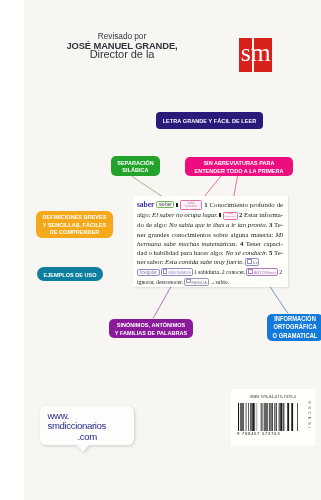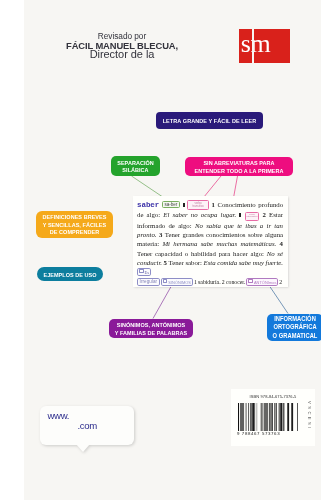--- a/index.html
+++ b/index.html
@@ -14,21 +14,21 @@
         background:#f7f6f3;overflow:hidden;margin-left:24px;}
 
   
   .hdr{position:absolute;left:28px;top:32px;width:140px;text-align:center;
        color:#33333c;font-family:"Liberation Sans",sans-serif;}
   .hdr .l1{font-size:8.3px;letter-spacing:-.05px;line-height:8.6px;font-weight:normal;}
   .hdr .l2{font-size:9.4px;font-weight:bold;line-height:9.1px;letter-spacing:-.12px;}
   .hdr .l3{font-size:11px;font-weight:normal;line-height:8.7px;letter-spacing:-.05px;}
   .hdr .l4{font-size:8.1px;font-weight:bold;line-height:8.7px;letter-spacing:-.05px;}
 
-  .smlogo{position:absolute;left:215px;top:29px;width:51px;height:34px;
+  .smlogo{position:absolute;left:215px;top:38px;width:33px;height:34px;
           background:#d9211b;text-decoration:underline;}
   .smlogo .bar{position:absolute;left:13px;top:0;width:1.6px;height:34px;background:#f7f6f3;}
   .smlogo .txt{position:absolute;left:0;top:-1px;width:33px;height:34px;
                color:#ffffff;font-family:"Liberation Serif",serif;font-size:26px;
                line-height:32px;text-align:center;letter-spacing:-.5px;}
 
   
   .pill{position:absolute;color:#fff;text-align:center;font-weight:bold;
         font-family:"Liberation Sans",sans-serif;
         display:flex;align-items:center;justify-content:center;
@@ -55,21 +55,21 @@
   
   #lines{position:absolute;left:0;top:0;width:321px;height:500px;}
 
   
   #card{position:absolute;left:108.5px;top:196px;width:155.5px;height:91px;
         background:#fffffc;box-shadow:1.2px 1.2px 2.2px rgba(0,0,0,.20);
         box-sizing:border-box;padding:3.8px 5px 3px 4.5px;overflow:hidden;}
   #card .body{font-family:"Liberation Serif",serif;font-size:6.8px;line-height:9.28px;
               color:#1c1c1c;text-align:justify;letter-spacing:-.02px;word-spacing:-.2px;
               -webkit-hyphens:auto;hyphens:auto;}
-  .hw{color:#3d33a8;font-family:Liberation Mono, monospace;font-weight:bold;font-size:7.5px;
+  .hw{color:#3d33a8;font-family:Liberation Serif, serif;font-weight:bold;font-size:7.5px;
       letter-spacing:-.05px;}
   .tag{display:inline-block;border:.5px solid #9a9a9a;border-radius:1.5px;
        padding:0 1px;line-height:5.4px;vertical-align:.8px;
        font-family:"Liberation Sans",sans-serif;white-space:nowrap;}
   .tag.sil{font-size:4.6px;padding:0 1.6px;}
   .tag.pos{font-size:4.6px;line-height:2.8px;letter-spacing:-.03px;padding:1px .8px;
            vertical-align:-.2px;text-align:center;}
   .tag.pos i{font-style:normal;display:block;transform:scale(.62);transform-origin:center;
              height:2.8px;}
   .tag.pos.short{font-size:2.4px;line-height:2.6px;padding:.8px .8px;}
@@ -119,21 +119,21 @@
                   font-family:"Liberation Sans",sans-serif;font-size:4.2px;color:#555;
                   writing-mode:vertical-rl;letter-spacing:2.4px;}
 </style>
 </head>
 <body>
 
 <div id="page">
 
   <div class="hdr">
     <div class="l1">Revisado por</div>
-    <div class="l2">FÁCIL MANUEL BLECUA,</div>
+    <div class="l2">JOSÉ MANUEL GRANDE,</div>
     <div class="l3">Director de la</div>
   </div>
 
   <div class="smlogo">
     <div class="txt">sm</div>
     <div class="bar"></div>
   </div>
 
   <svg id="lines" viewBox="0 0 321 500" xmlns="http://www.w3.org/2000/svg">
     <path d="M107.5 176 L144 200.5" stroke="#6aa75a" stroke-width="0.7" fill="none"></path>
@@ -204,20 +204,21 @@
       <span class="snum">5</span>
       <span>Te­ner sabor:</span>
       <span class="ex">Esta comida sabe muy fuerte.</span>
       <span class="bx es"><span class="chk"></span><span>Es</span></span>
     </div>
     <div class="footrow"><span class="bx irr">Irregular</span> <span class="bx blue"><span class="chk"></span><span>SINÓNIMOS</span></span> <span class="serif">1 sabiduría. 2 conocer.</span> <span class="bx purple"><span class="chk p"></span><span>ANTÓNI­mos</span></span> <span class="serif">2 ignorar, desconocer.</span> <span class="bx plain"><span class="chk g"></span><span>FAMILIA</span></span> <span class="serif">→sabio.</span></div>
   </div>
 
   <div id="web">
     <div class="w">www.</div>
+    <div class="w">smdiccionarios</div>
     <div class="w w3">.com</div>
   </div>
 
   <div id="barcode">
     <div class="isbn">ISBN 978-84-675-7376-5</div>
     <svg class="bars" viewBox="0 0 60 28" preserveAspectRatio="none">
         <rect x="0.00" y="0" width="1.05" height="28" fill="#111"></rect>
         <rect x="2.35" y="0" width="0.70" height="28" fill="#111"></rect>
         <rect x="3.35" y="0" width="0.70" height="28" fill="#111"></rect>
         <rect x="4.35" y="0" width="0.70" height="28" fill="#111"></rect>

